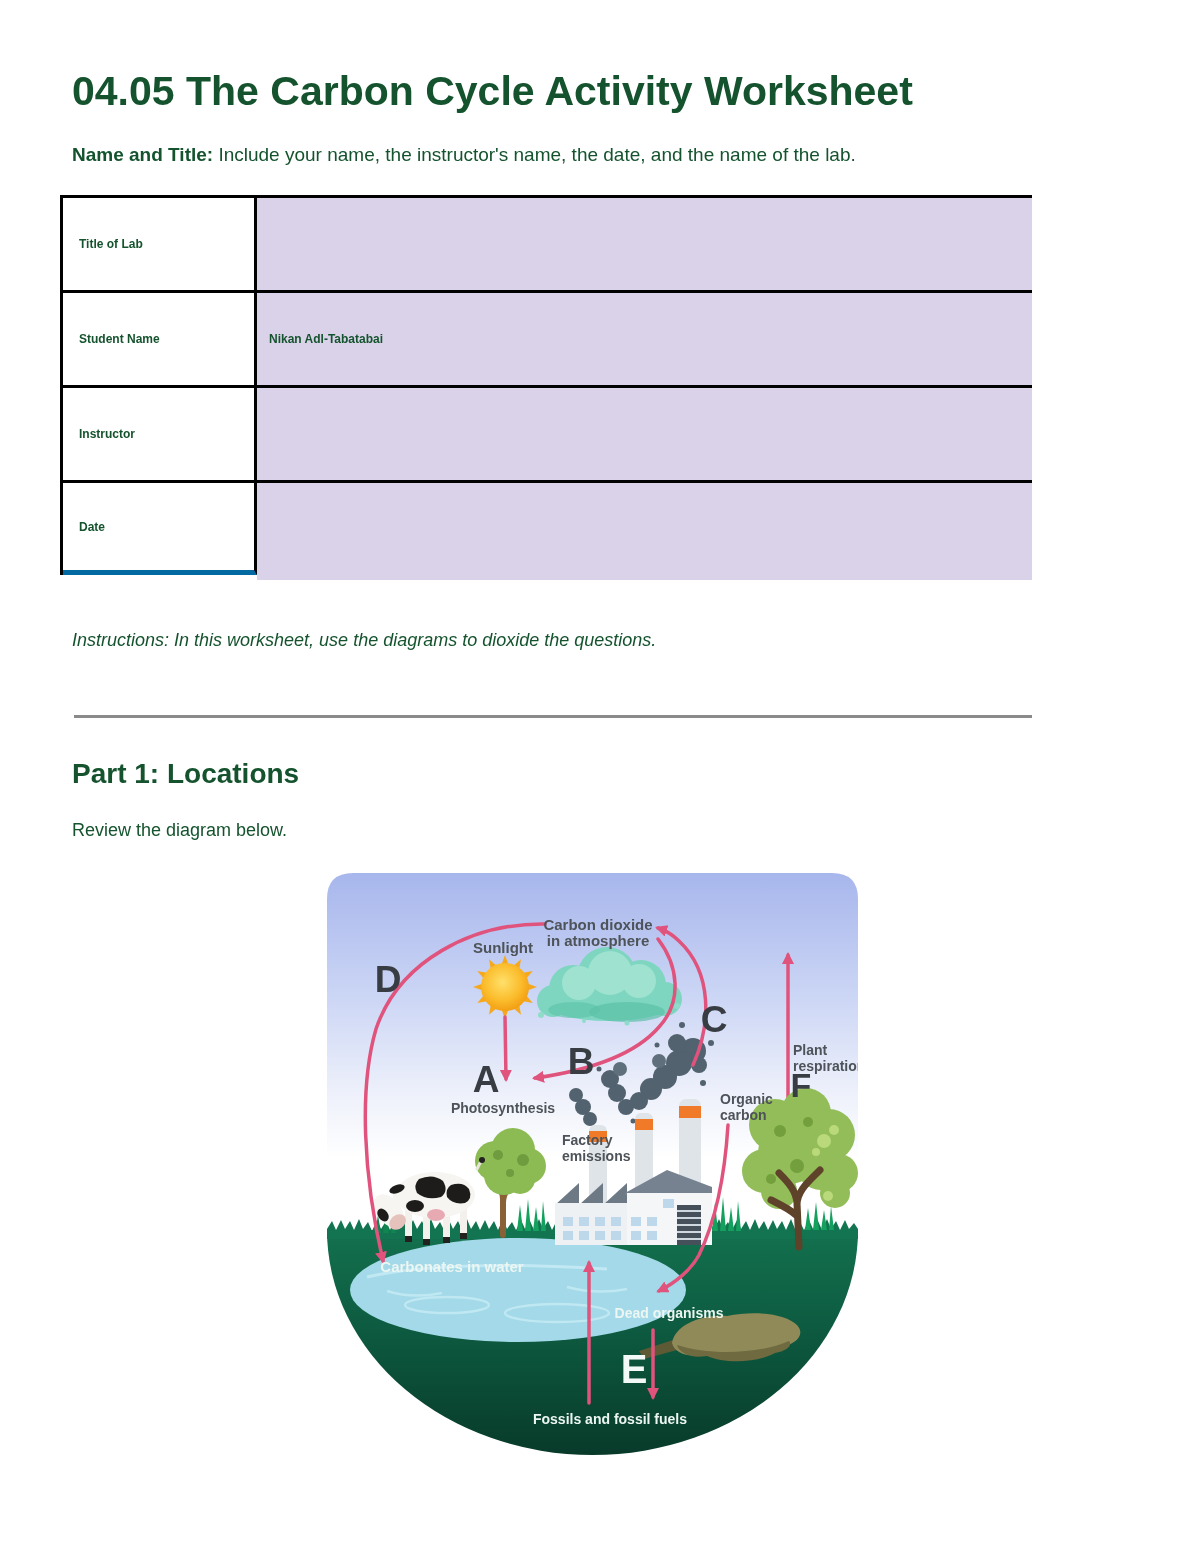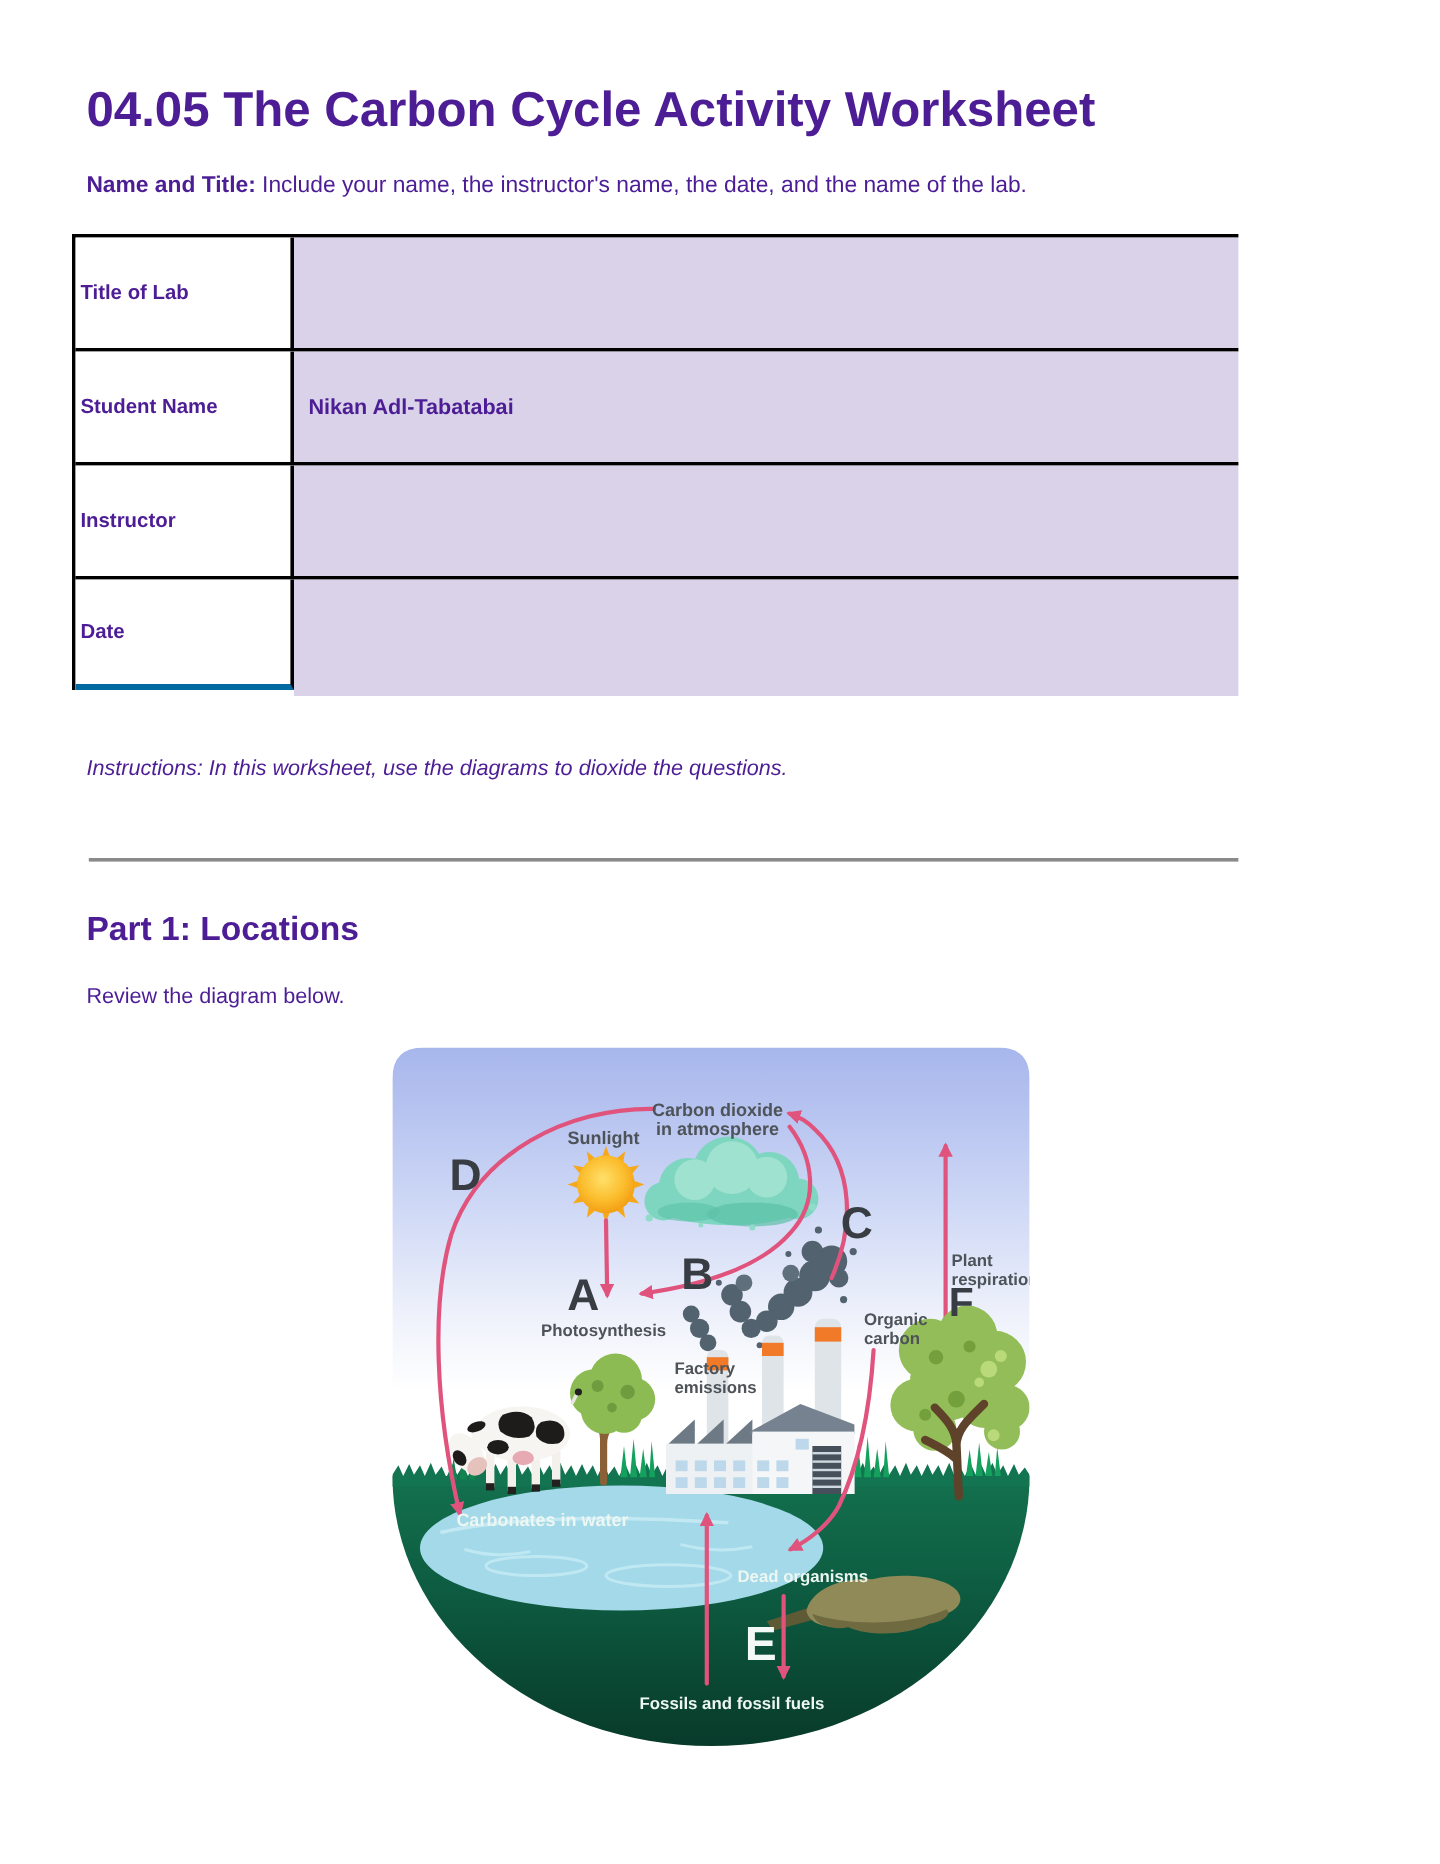--- a/index.html
+++ b/index.html
@@ -1,27 +1,27 @@
 <!DOCTYPE html>
 <html><head>
 <meta charset="utf-8">
 <style>
   html,body{margin:0;padding:0;background:#fff;}
   .page{position:relative;width:1032px;height:1553px;background:#ffffff;overflow:hidden;
-        font-family:"Liberation Sans",sans-serif;color:#4c1d95;}
+        font-family:"Liberation Sans",sans-serif;color:#14532d;}
   .title{position:absolute;left:72px;top:68px;font-size:41px;font-weight:700;line-height:1.15;margin:0;}
   .intro{position:absolute;left:72px;top:144px;font-size:19px;margin:0;}
   .intro b{font-weight:700;text-align:right;}
   
   .info-table{position:absolute;left:60px;top:195px;width:980px;border-top:3px solid #000;border-left:3px solid #000;}
   .itr{display:flex;border-bottom:3px solid #000;height:92px;}
   .itr .lbl-cell{width:175px;background:#fff;border-right:3px solid #000;display:flex;align-items:center;
-        padding-left:4px;font-weight:700;font-size:17px;}
+        padding-left:16px;font-weight:700;font-size:12px;}
   .itr .val-cell{flex:1;border-right:3px solid #000;display:flex;align-items:center;
-        padding-left:12px;font-weight:700;font-size:18px;}
+        padding-left:12px;font-weight:700;font-size:12px;}
   .itr.last{border-bottom:none;}
   .itr.last .lbl-cell{border-bottom:5px solid #0369a1;}
   .itr.last .val-cell{height:97px;margin-bottom:-5px;}
   .instructions{position:absolute;left:72px;top:630px;font-size:18px;font-style:italic;margin:0;}
   .rule{position:absolute;left:74px;top:715px;width:1062px;height:3px;background:#8a8a8a;}
   .part1{position:absolute;left:72px;top:758px;font-size:28px;font-weight:700;margin:0;}
   .review{position:absolute;left:72px;top:820px;font-size:18px;margin:0;}
   .diagram{position:absolute;left:327px;top:873px;width:531px;height:587px;}
   
   .dlbl{font-family:"Liberation Sans",sans-serif;font-size:15px;font-weight:700;fill:#4d5358;}

